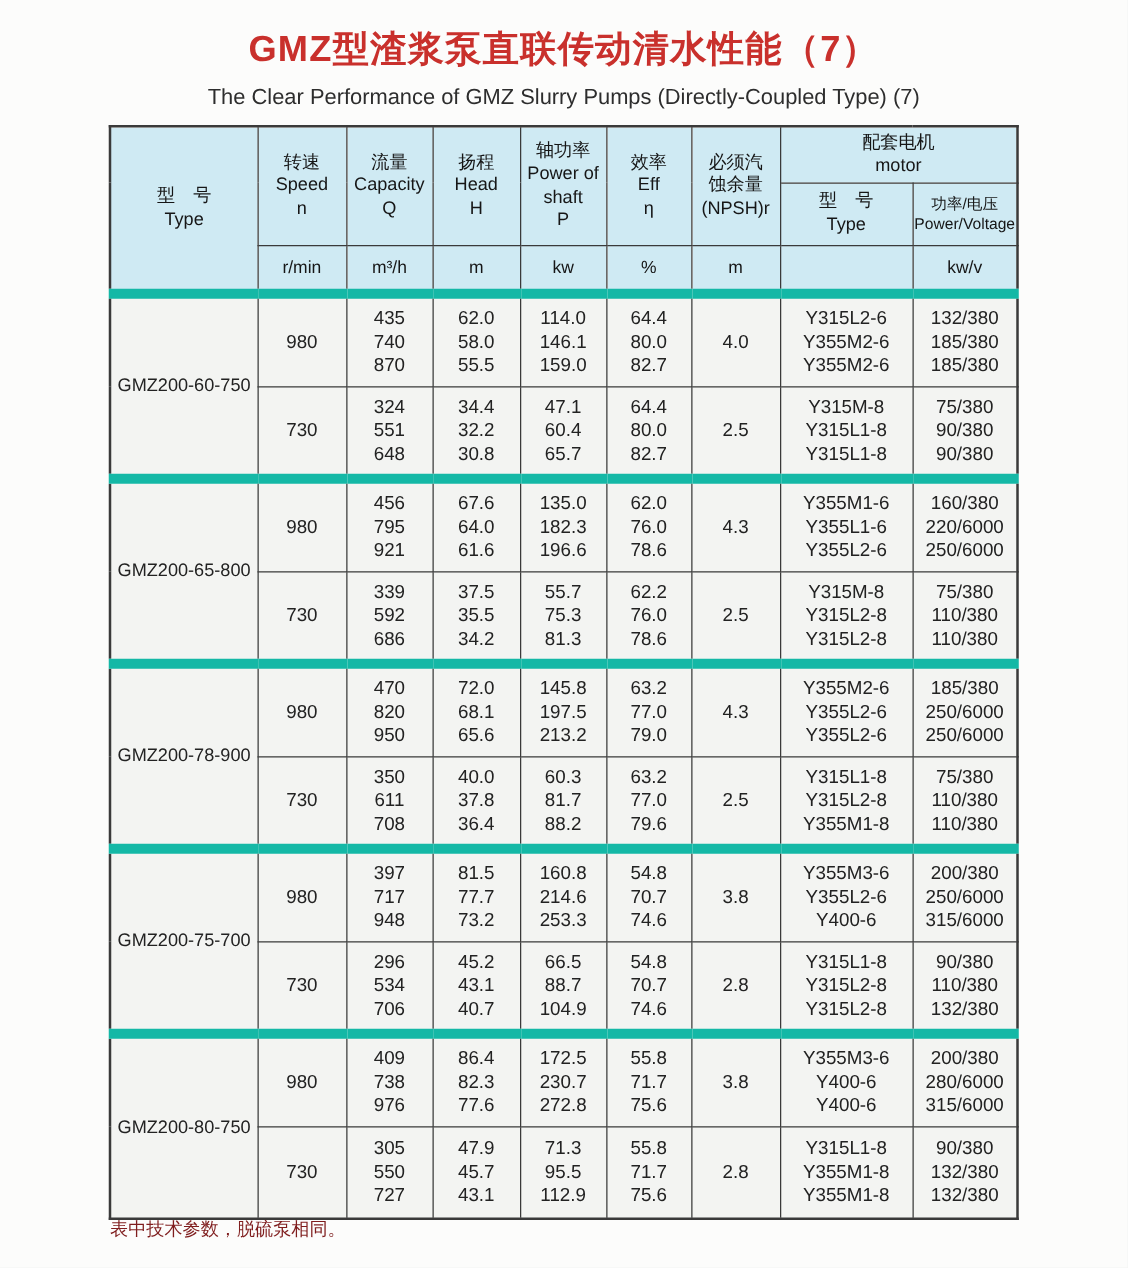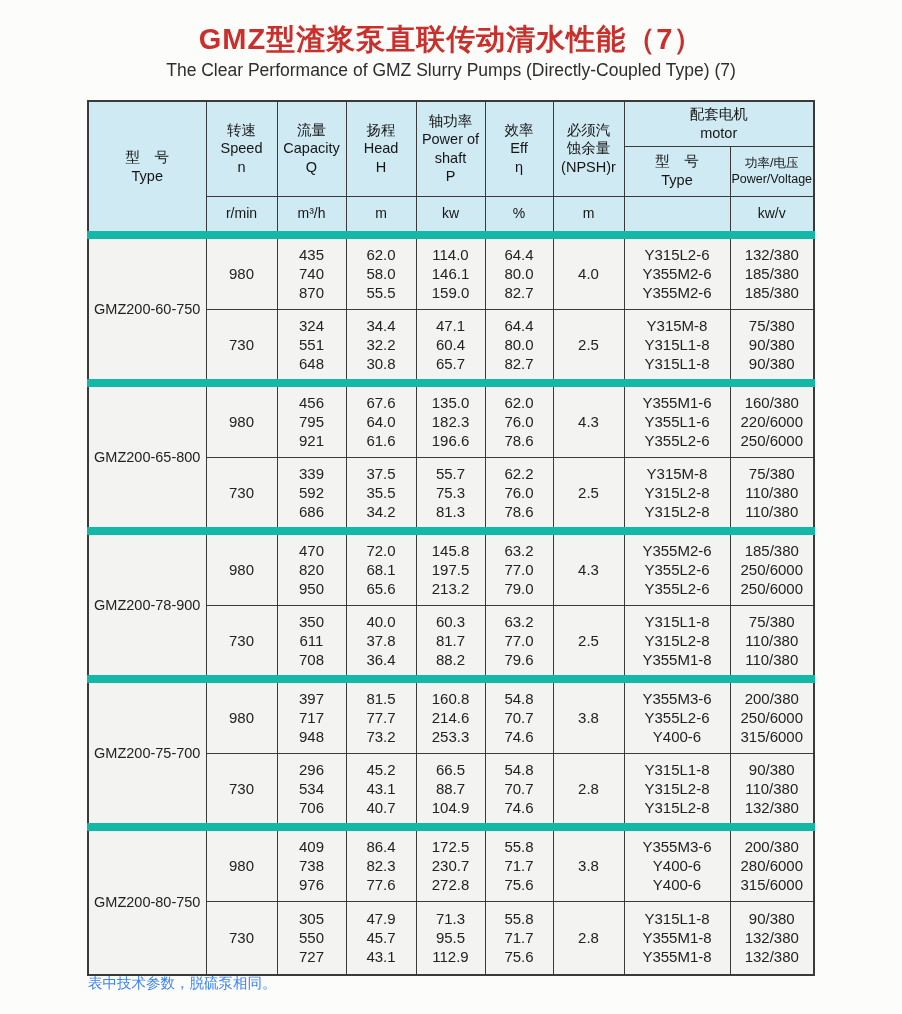--- a/index.html
+++ b/index.html
@@ -16,21 +16,21 @@
 
   .title {
     margin-top: 20px;
     text-align: center;
     font-size: 29px;
     font-weight: bold;
     color: #c9302c;
     letter-spacing: 1px;
   }
   .subtitle {
-    margin-top: 0;
+    margin-top: 7px;
     text-align: center;
     font-size: 17.5px;
     font-weight: normal;
     color: #2d2d2d;
   }
 
   table.perf {
     position: absolute;
     left: 87px;
     top: 100px;
@@ -68,21 +68,21 @@
     background: #f3f4f2;
   }
   .perf tbody tr.block-start td { border-top: 8px solid #14b8a6; }
   .perf td.model-cell { font-size: 14.5px; letter-spacing: 0; margin-left: 37px; }
 
   .footnote {
     position: absolute;
     left: 88px;
     top: 974px;
     font-size: 14.5px;
-    color: #3b82f6;
+    color: #7f1d1d;
   }
 </style>
 </head>
 <body>
 
 <div class="page">
 
   <h1 class="title">GMZ型渣浆泵直联传动清水性能（7）</h1>
   <h2 class="subtitle">The Clear Performance of GMZ Slurry Pumps (Directly-Coupled Type) (7)</h2>
 

